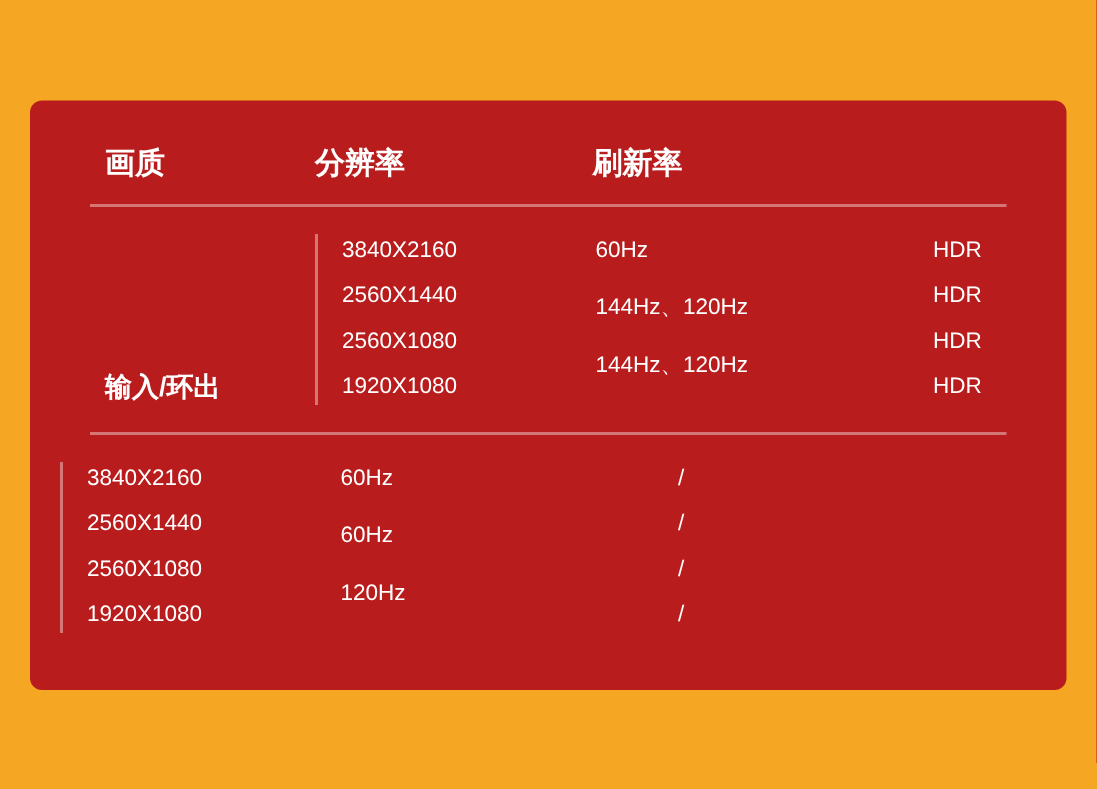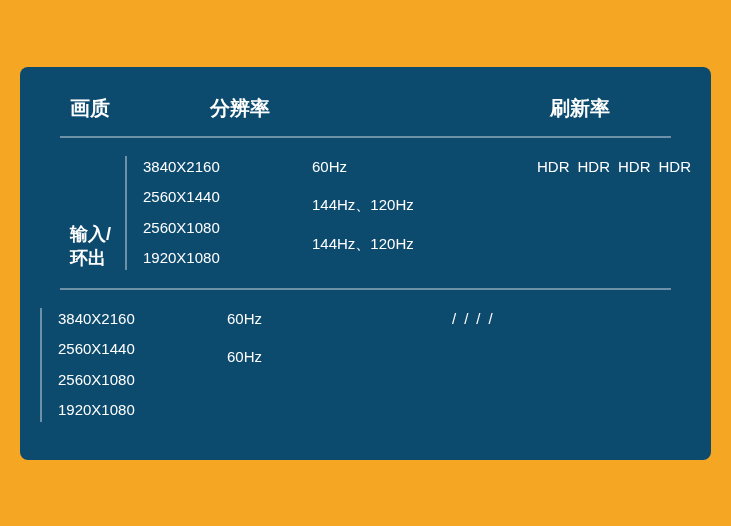--- a/index.html
+++ b/index.html
@@ -13,42 +13,42 @@
       height: 526px;
       background: #f5a623;
       font-family: "PingFang SC", "Microsoft YaHei", "SimHei", sans-serif;
       display: flex;
       align-items: center;
       justify-content: center;
     }
 
     .container {
       width: 691px;
-      background: #0c4a6e;
+      background: #b91c1c;
       border-radius: 8px;
       overflow: hidden;
     }
 
     
     .header-row {
       display: flex;
       width: 100%;
       padding: 18px 0 14px 0;
     }
 
     .header-cell {
       color: #ffffff;
       font-size: 20px;
       font-weight: 600;
       text-align: left;
     }
 
     .col-quality { width: 170px; padding-left: 30px; }
     .col-resolution { width: 185px; }
-    .col-refresh { width: 215px; text-align: right; }
+    .col-refresh { width: 215px; }
     .col-other { width: 121px; }
 
     
     .divider {
       height: 2px;
       background: rgba(255,255,255,0.4);
       margin: 0 20px;
     }
 
     .section-row {
@@ -85,21 +85,21 @@
     .refresh-col {
       width: 215px;
       display: flex;
       flex-direction: column;
       gap: 16px;
     }
 
     .other-col {
       flex: 1;
       display: flex;
-      flex-direction: row;
+      flex-direction: column;
       gap: 8px;
       align-items: flex-start;
       padding-left: 10px;
     }
 
     .cell-text {
       color: #fff;
       font-size: 15px;
       line-height: 1.5;
       white-space: nowrap;
@@ -160,20 +160,21 @@
       <div class="content-area">
         <div class="resolution-col">
           <span class="cell-text">3840X2160</span>
           <span class="cell-text">2560X1440</span>
           <span class="cell-text">2560X1080</span>
           <span class="cell-text">1920X1080</span>
         </div>
         <div class="refresh-col">
           <span class="cell-text">60Hz</span>
           <span class="cell-text">60Hz</span>
+          <span class="cell-text">120Hz</span>
         </div>
         <div class="other-col">
           <span class="cell-text">/</span>
           <span class="cell-text">/</span>
           <span class="cell-text">/</span>
           <span class="cell-text">/</span>
         </div>
       </div>
     </div>
   </div>

